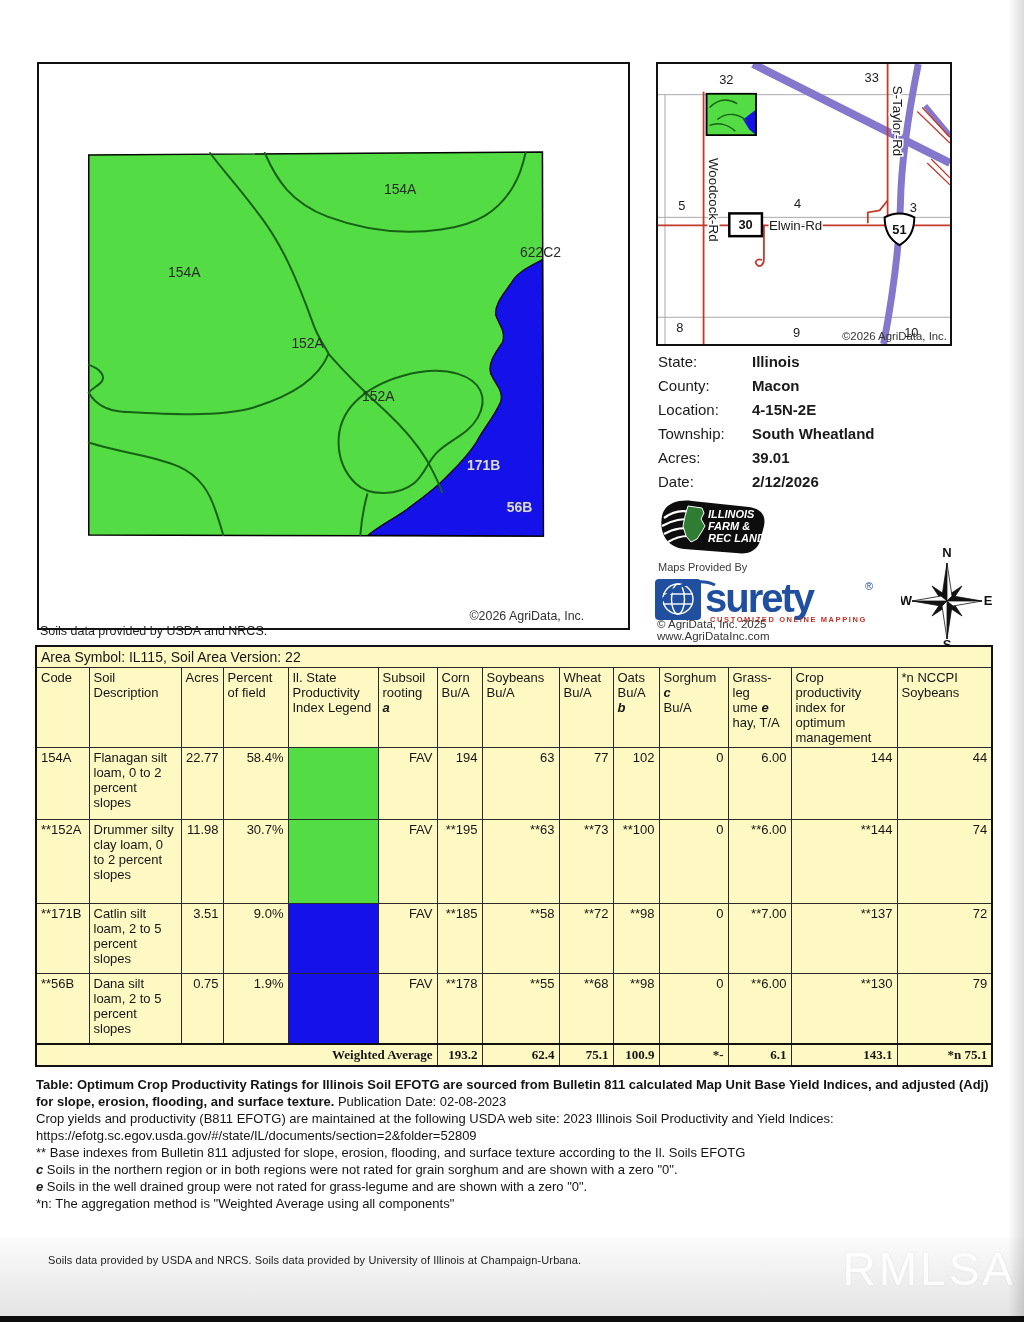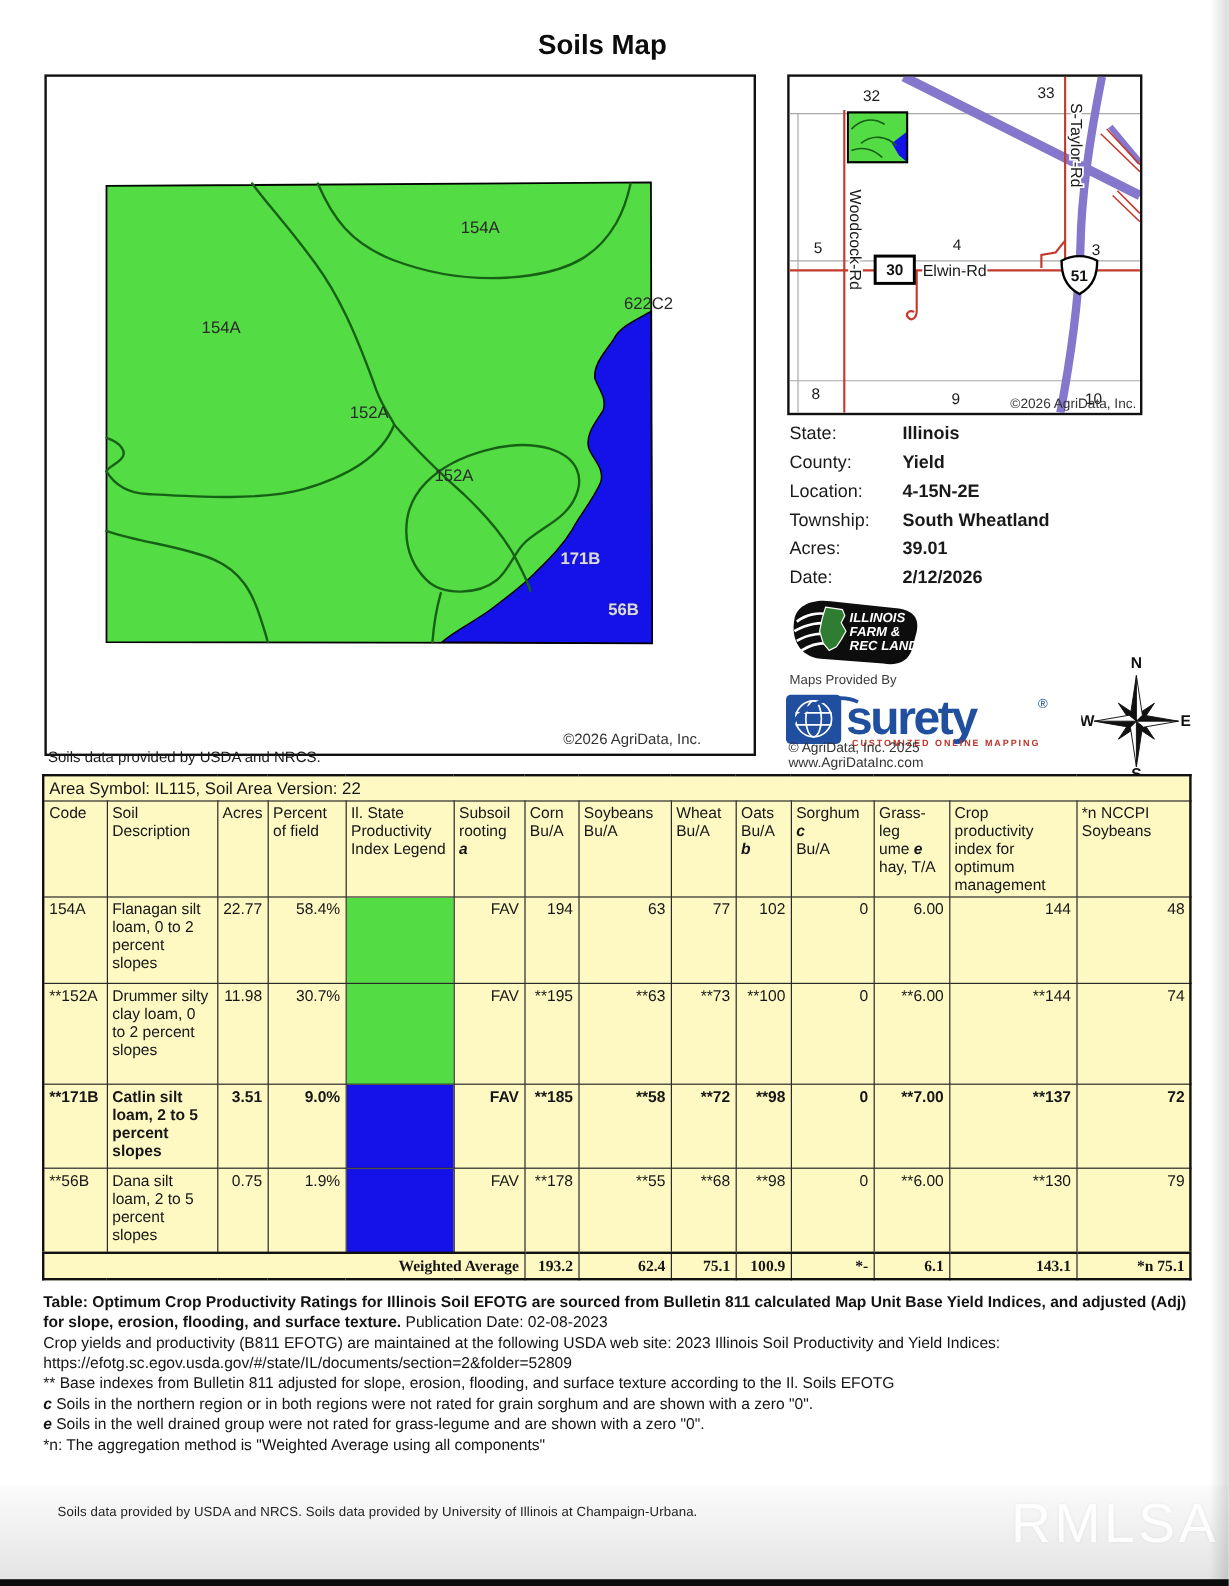--- a/index.html
+++ b/index.html
@@ -30,21 +30,21 @@
                    display:flex; justify-content:space-between;flex-direction:column; }
   .compass { position:absolute; left:901px; top:544px; width:92px; height:106px; }
   .map-note { position:absolute; left:40px; top:624px; font-size:12.5px; color:#1a1a1a; }
   
   table.soil-table { position:absolute; left:35px; top:645px; width:957px; border-collapse:collapse;
                      table-layout:fixed; font-size:13px; color:#161616; background:#fef9c3;
                      border:2px solid #111; }
   table.soil-table td { border:1px solid #2a2a2a; padding:2px 4px; vertical-align:top; overflow:hidden; }
   td.area-sym { font-size:14px; padding:4px 5px 3px 5px; border-bottom:2px solid #111; }
   tr.hdr { height:79px; }
-  tr.r1 { height:72px; } tr.r2 { height:84px; } tr.r3 { height:70px;font-weight:bold; } tr.r4 { height:70px; }
+  tr.r1 { height:72px; } tr.r2 { height:84px; } tr.r3 { height:70px; } tr.r4 { height:70px; }
   .num { text-align:right; }
   tr.wavg td { border-top:2px solid #111; font-weight:bold; height:20px;font-family:Liberation Serif, serif; }
   .wavg-label { text-align:right; padding-right:6px; }
   td.legend-cell { padding:0; }
   
   .footnotes { position:absolute; left:36px; top:1076px; width:954px; font-size:13px;
                line-height:17px; color:#141414; }
   .fn i { font-weight:bold; }
   .fn.url { }
   
@@ -58,21 +58,20 @@
   text { font-family:"Liberation Sans", sans-serif; }
   .halo { paint-order:stroke; stroke:#ffffff; stroke-width:3px; }
   .soil-lbl { font-size:14px; fill:#2a2a2a; }
   .soil-lbl-light { font-size:14px; font-weight:bold; fill:#d8d8f0; paint-order:stroke; stroke:#2323a0; stroke-width:1px; }
 </style>
 </head>
 <body>
 
 <div class="page">
 
-  <div class="page-title">Soils Map</div>
 
   <div class="map-box">
     <svg viewBox="0 0 592 566">
 
       <path d="M50 91 L506 88 L507 474 L50 473 Z" stroke="#000" stroke-width="1.5" fill="#54dc44"></path>
 
       <path d="M506 196 C494 203 481 208 475 219 C467 231 458 240 459 252 C463 263 469 268 466 279
                C458 291 451 300 454 311 C459 322 467 328 464 339 C457 355 446 367 440 379
                C430 395 419 405 408 416 C396 428 382 438 370 447 C356 457 341 464 331 473 L507 474 Z" stroke="#000" stroke-width="1.2" fill="#1412e8"></path>
 
@@ -162,21 +161,21 @@
     </svg>
   </div>
 
   <div class="info-block">
     <div class="info-row">
         <span class="lbl">State:</span>
         <span class="val">Illinois</span>
       </div>
     <div class="info-row">
         <span class="lbl">County:</span>
-        <span class="val">Yield</span>
+        <span class="val">Macon</span>
       </div>
     <div class="info-row">
         <span class="lbl">Location:</span>
         <span class="val">4-15N-2E</span>
       </div>
     <div class="info-row">
         <span class="lbl">Township:</span>
         <span class="val">South Wheatland</span>
       </div>
     <div class="info-row">
@@ -295,21 +294,21 @@
       <td class="num">58.4%</td>
       <td class="legend-cell" style="background-color: rgb(84, 220, 68);"></td>
       <td class="num">FAV</td>
       <td class="num">194</td>
       <td class="num">63</td>
       <td class="num">77</td>
       <td class="num">102</td>
       <td class="num">0</td>
       <td class="num">6.00</td>
       <td class="num">144</td>
-      <td class="num">48</td>
+      <td class="num">44</td>
     </tr>
     <tr class="r2">
       <td>**152A</td>
       <td>Drummer silty clay loam, 0 to 2 percent slopes</td>
       <td class="num">11.98</td>
       <td class="num">30.7%</td>
       <td class="legend-cell" style="background-color: rgb(84, 220, 68);"></td>
       <td class="num">FAV</td>
       <td class="num">**195</td>
       <td class="num">**63</td>

